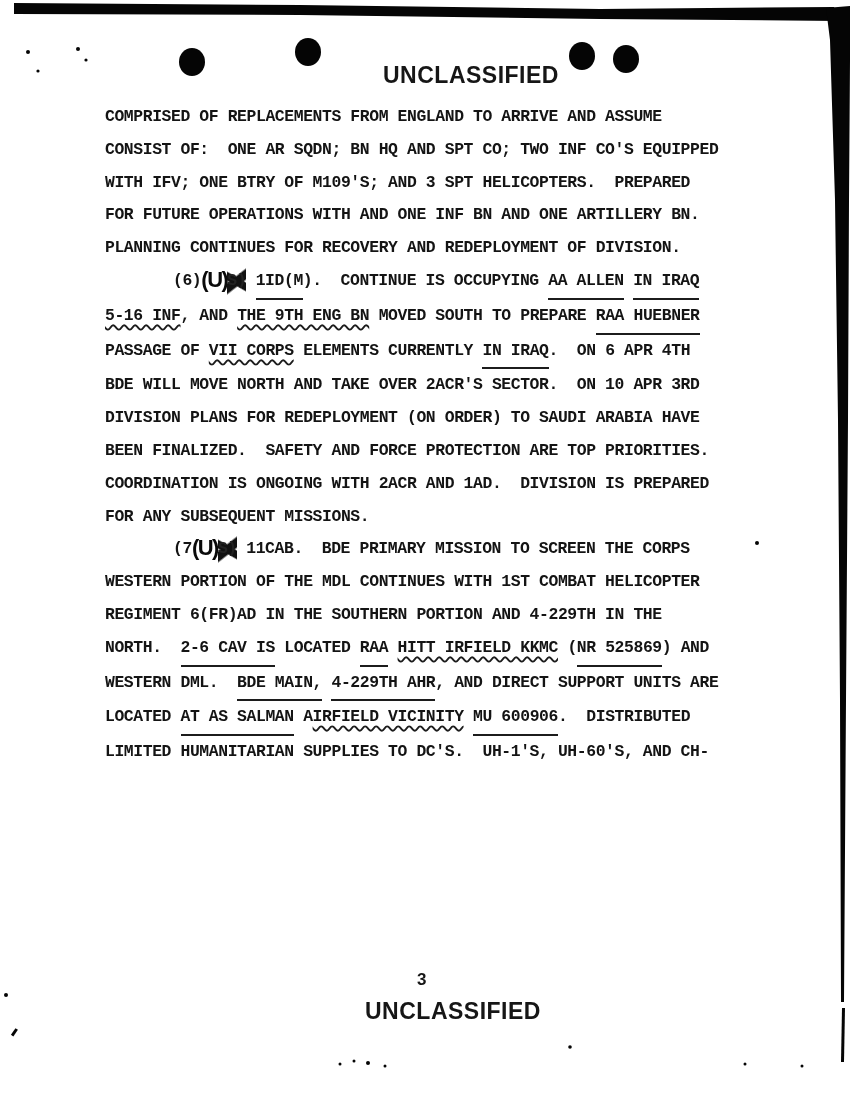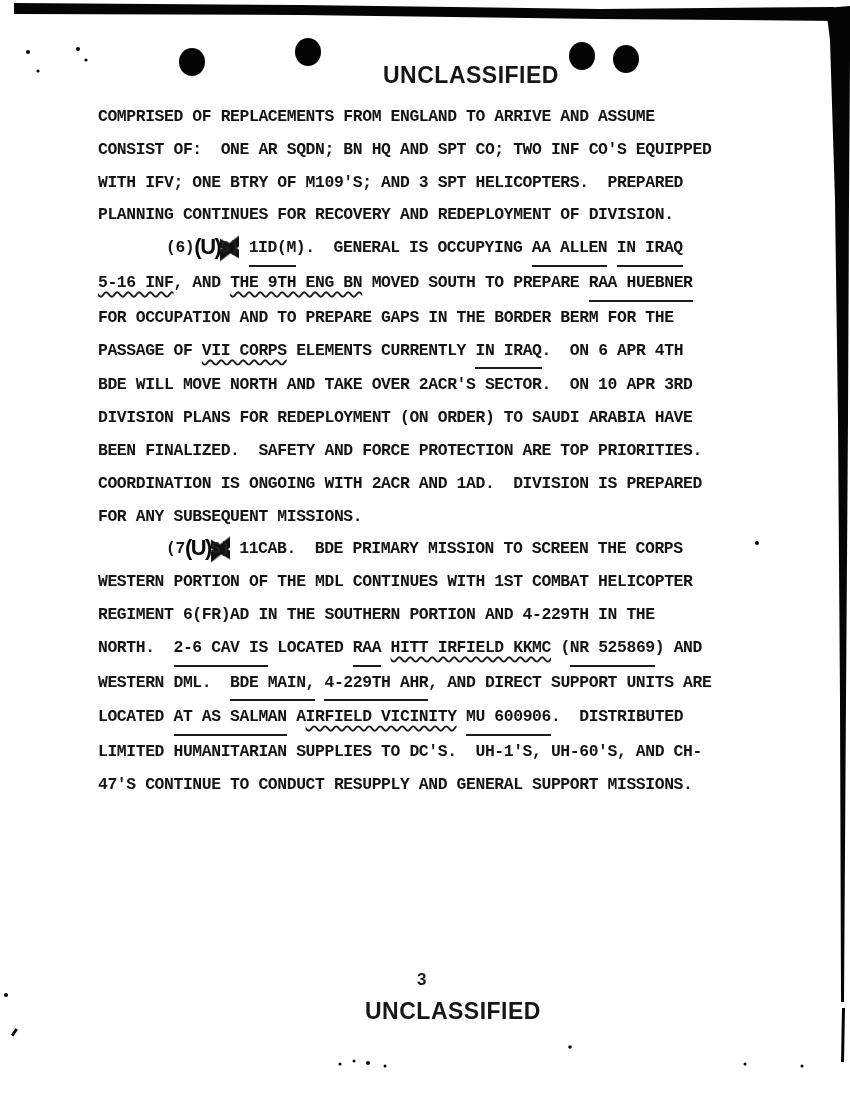--- a/index.html
+++ b/index.html
@@ -7,21 +7,21 @@
     position:relative;
     width:850px; height:1094px;
     margin:0 auto;
     background:#ffffff;
     overflow:hidden;
     font-family:"Liberation Mono", monospace;
   }
   
   #doc-body {
     position:absolute;
-    left:98px; top:101px;
+    left:105px; top:101px;
     width:680px;
   }
   .line {
     white-space:pre;
     font:bold 16.4px/32.8px "Liberation Mono", monospace;
     color:#141414;
     letter-spacing:-0.4px;
   }
   .line.indent { padding-left:68px; }
   .line span { display:inline-block; }
@@ -91,36 +91,35 @@
     <circle cx="745" cy="1064" r="1.5" fill="#050505"></circle>
     <circle cx="802" cy="1066" r="1.5" fill="#050505"></circle>
   </svg>
 
   <div id="banner-top" class="banner">UNCLASSIFIED</div>
 
   <div id="doc-body">
       <div class="line"><span>COMPRISED OF REPLACEMENTS FROM ENGLAND TO ARRIVE AND ASSUME</span></div>
       <div class="line"><span>CONSIST OF:  ONE AR SQDN; BN HQ AND SPT CO; TWO INF CO'S EQUIPPED</span></div>
       <div class="line"><span>WITH IFV; ONE BTRY OF M109'S; AND 3 SPT HELICOPTERS.  PREPARED</span></div>
+      <div class="line"><span>FOR FUTURE OPERATIONS WITH AND ONE INF BN AND ONE ARTILLERY BN.</span></div>
       <div class="line"><span>PLANNING CONTINUES FOR RECOVERY AND REDEPLOYMENT OF DIVISION.</span></div>
-      <div class="line indent"><span>(6)</span><span class="stamp">(U)</span><span class="scratch">S)</span><span> </span><span class="u">1ID(M</span><span>).  GENERAL IS OCCUPYING </span><span class="u">AA ALLEN</span><span> </span><span class="u">IN IRAQ</span></div>
+      <div class="line indent"><span>(6)</span><span class="stamp">(U)</span><span class="scratch">S)</span><span> </span><span class="u">1ID(M</span><span>).  CONTINUE IS OCCUPYING </span><span class="u">AA ALLEN</span><span> </span><span class="u">IN IRAQ</span></div>
       <div class="line"><span class="uw">5-16 INF</span><span>, AND </span><span class="uw">THE 9TH ENG BN</span><span> MOVED SOUTH TO PREPARE </span><span class="u">RAA HUEBNER</span></div>
-      <div class="line"><span>FOR OCCUPATION AND TO PREPARE GAPS IN THE BORDER BERM FOR THE</span></div>
       <div class="line"><span>PASSAGE OF </span><span class="uw">VII CORPS</span><span> ELEMENTS CURRENTLY </span><span class="u">IN IRAQ</span><span>.  ON 6 APR 4TH</span></div>
       <div class="line"><span>BDE WILL MOVE NORTH AND TAKE OVER 2ACR'S SECTOR.  ON 10 APR 3RD</span></div>
       <div class="line"><span>DIVISION PLANS FOR REDEPLOYMENT (ON ORDER) TO SAUDI ARABIA HAVE</span></div>
       <div class="line"><span>BEEN FINALIZED.  SAFETY AND FORCE PROTECTION ARE TOP PRIORITIES.</span></div>
       <div class="line"><span>COORDINATION IS ONGOING WITH 2ACR AND 1AD.  DIVISION IS PREPARED</span></div>
       <div class="line"><span>FOR ANY SUBSEQUENT MISSIONS.</span></div>
       <div class="line indent"><span>(7</span><span class="stamp">(U)</span><span class="scratch">S)</span><span> </span><span>11CAB.  BDE PRIMARY MISSION TO SCREEN THE CORPS</span></div>
       <div class="line"><span>WESTERN PORTION OF THE MDL CONTINUES WITH 1ST COMBAT HELICOPTER</span></div>
       <div class="line"><span>REGIMENT 6(FR)AD IN THE SOUTHERN PORTION AND 4-229TH IN THE</span></div>
       <div class="line"><span>NORTH.  </span><span class="u">2-6 CAV IS</span><span> LOCATED </span><span class="u">RAA</span><span> </span><span class="uw">HITT IRFIELD KKMC</span><span> (</span><span class="u">NR 525869</span><span>) AND</span></div>
       <div class="line"><span>WESTERN DML.  </span><span class="u">BDE MAIN,</span><span> </span><span class="u">4-229TH AHR</span><span>, AND DIRECT SUPPORT UNITS ARE</span></div>
       <div class="line"><span>LOCATED </span><span class="u">AT AS SALMAN</span><span> A</span><span class="uw">IRFIELD VICINITY</span><span> </span><span class="u">MU 600906</span><span>.  DISTRIBUTED</span></div>
       <div class="line"><span>LIMITED HUMANITARIAN SUPPLIES TO DC'S.  UH-1'S, UH-60'S, AND CH-</span></div>
-      <div class="line"><span>47'S CONTINUE TO CONDUCT RESUPPLY AND GENERAL SUPPORT MISSIONS.</span></div>
     </div>
 
   <div id="page-num">3</div>
   <div id="banner-bottom" class="banner">UNCLASSIFIED</div>
 
 </div>
 
 </body></html>

